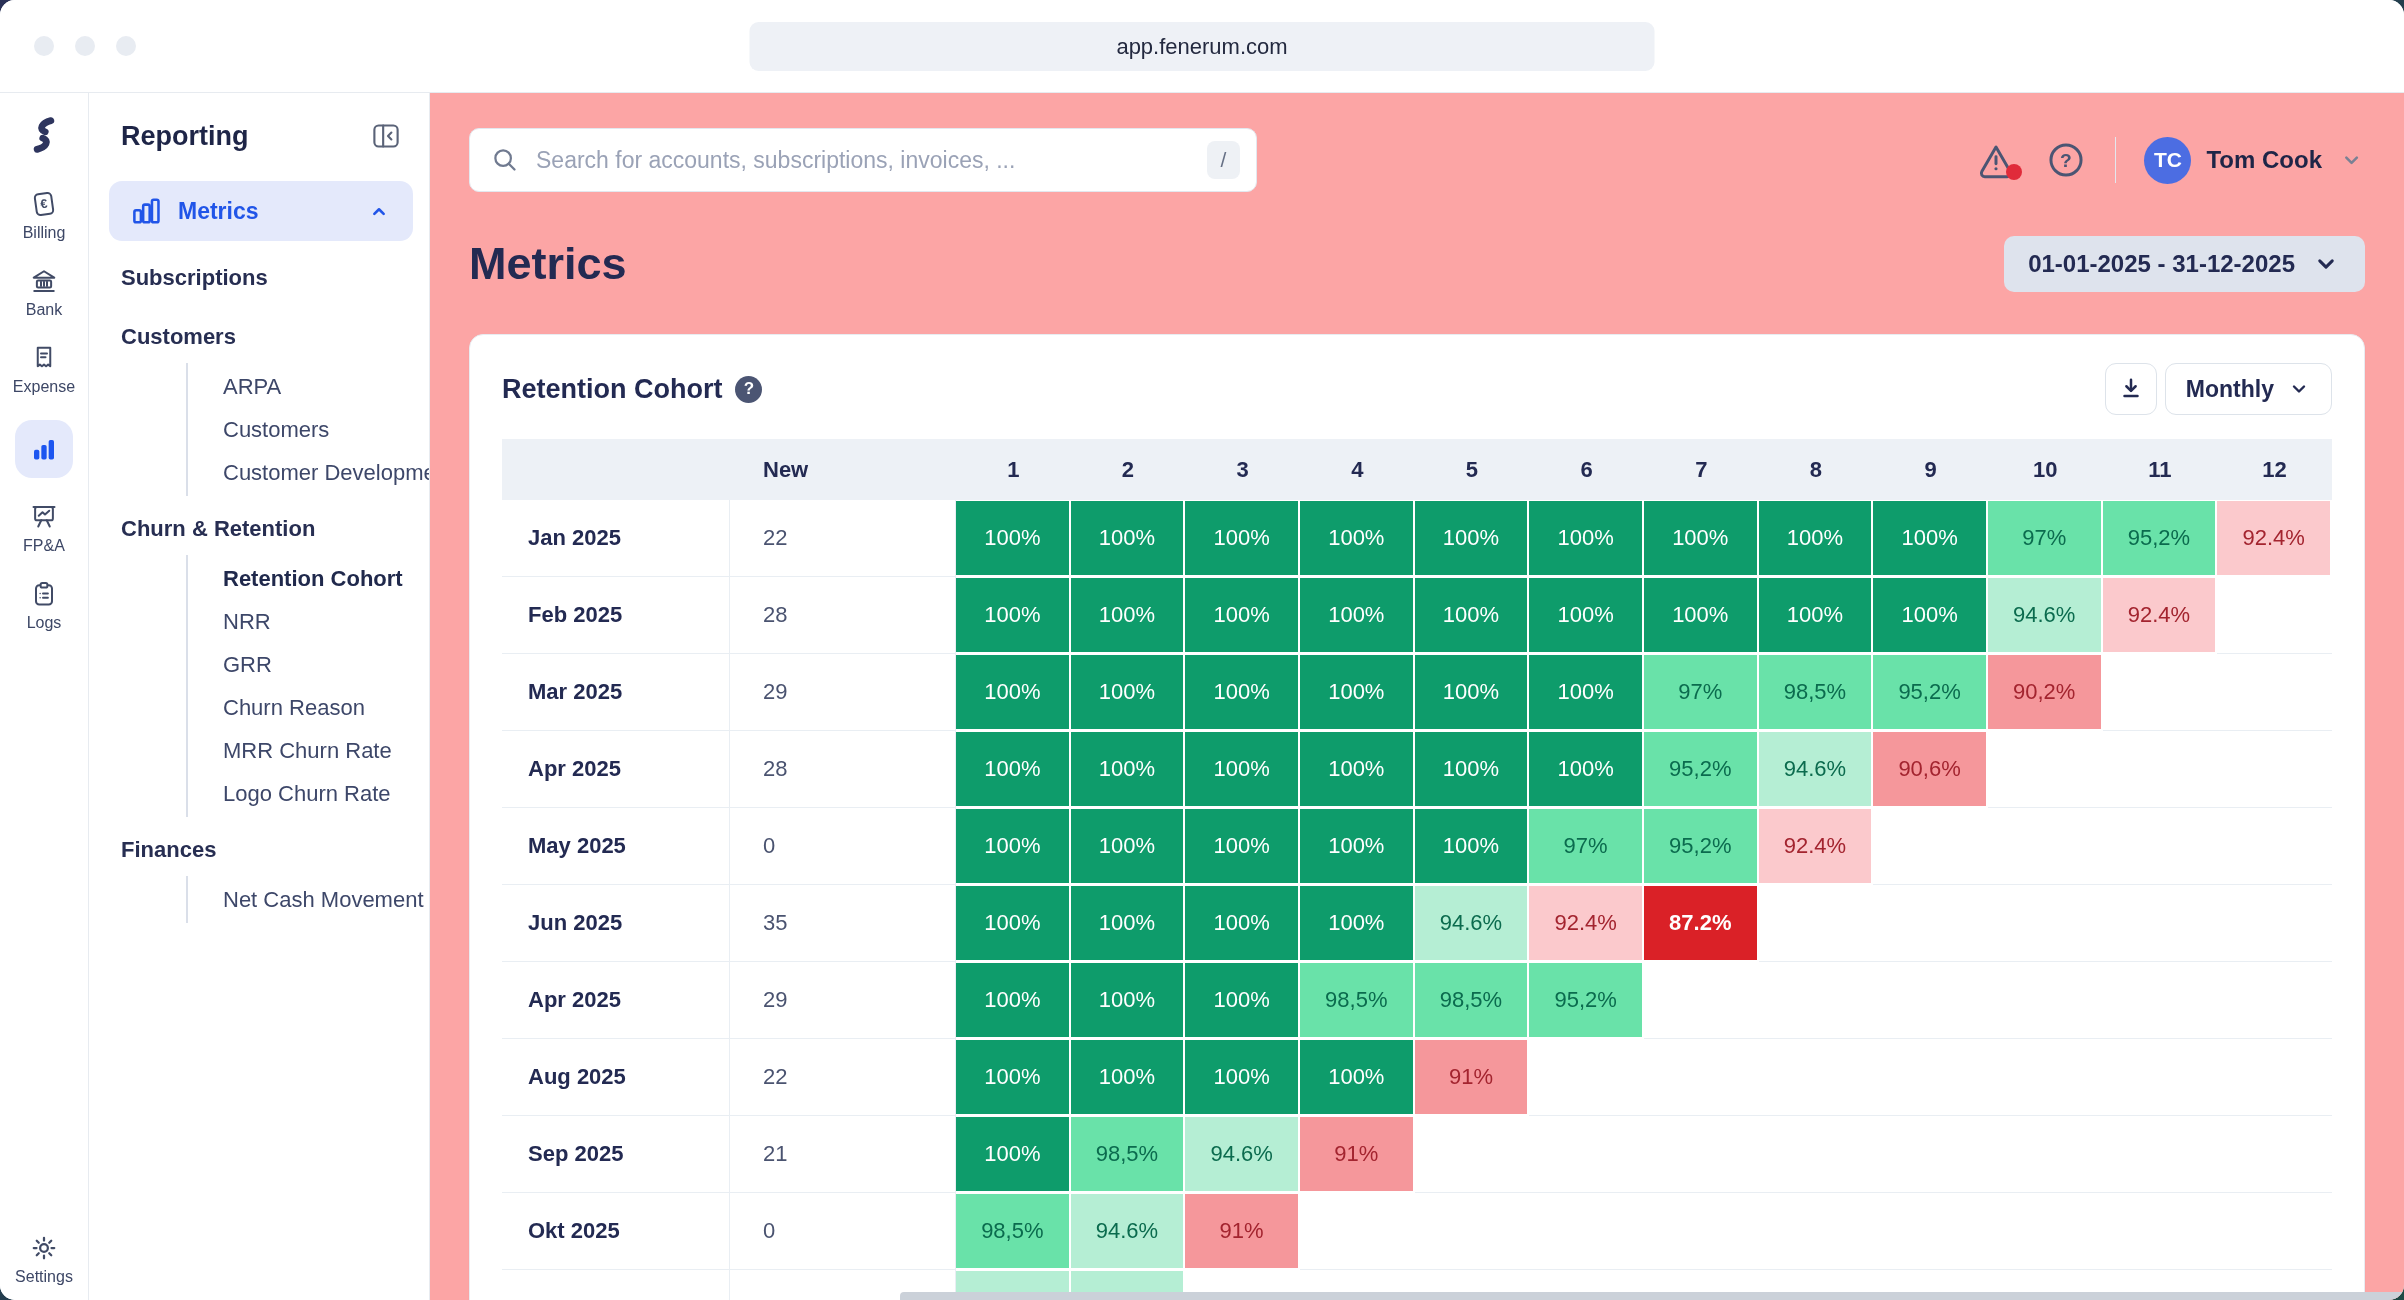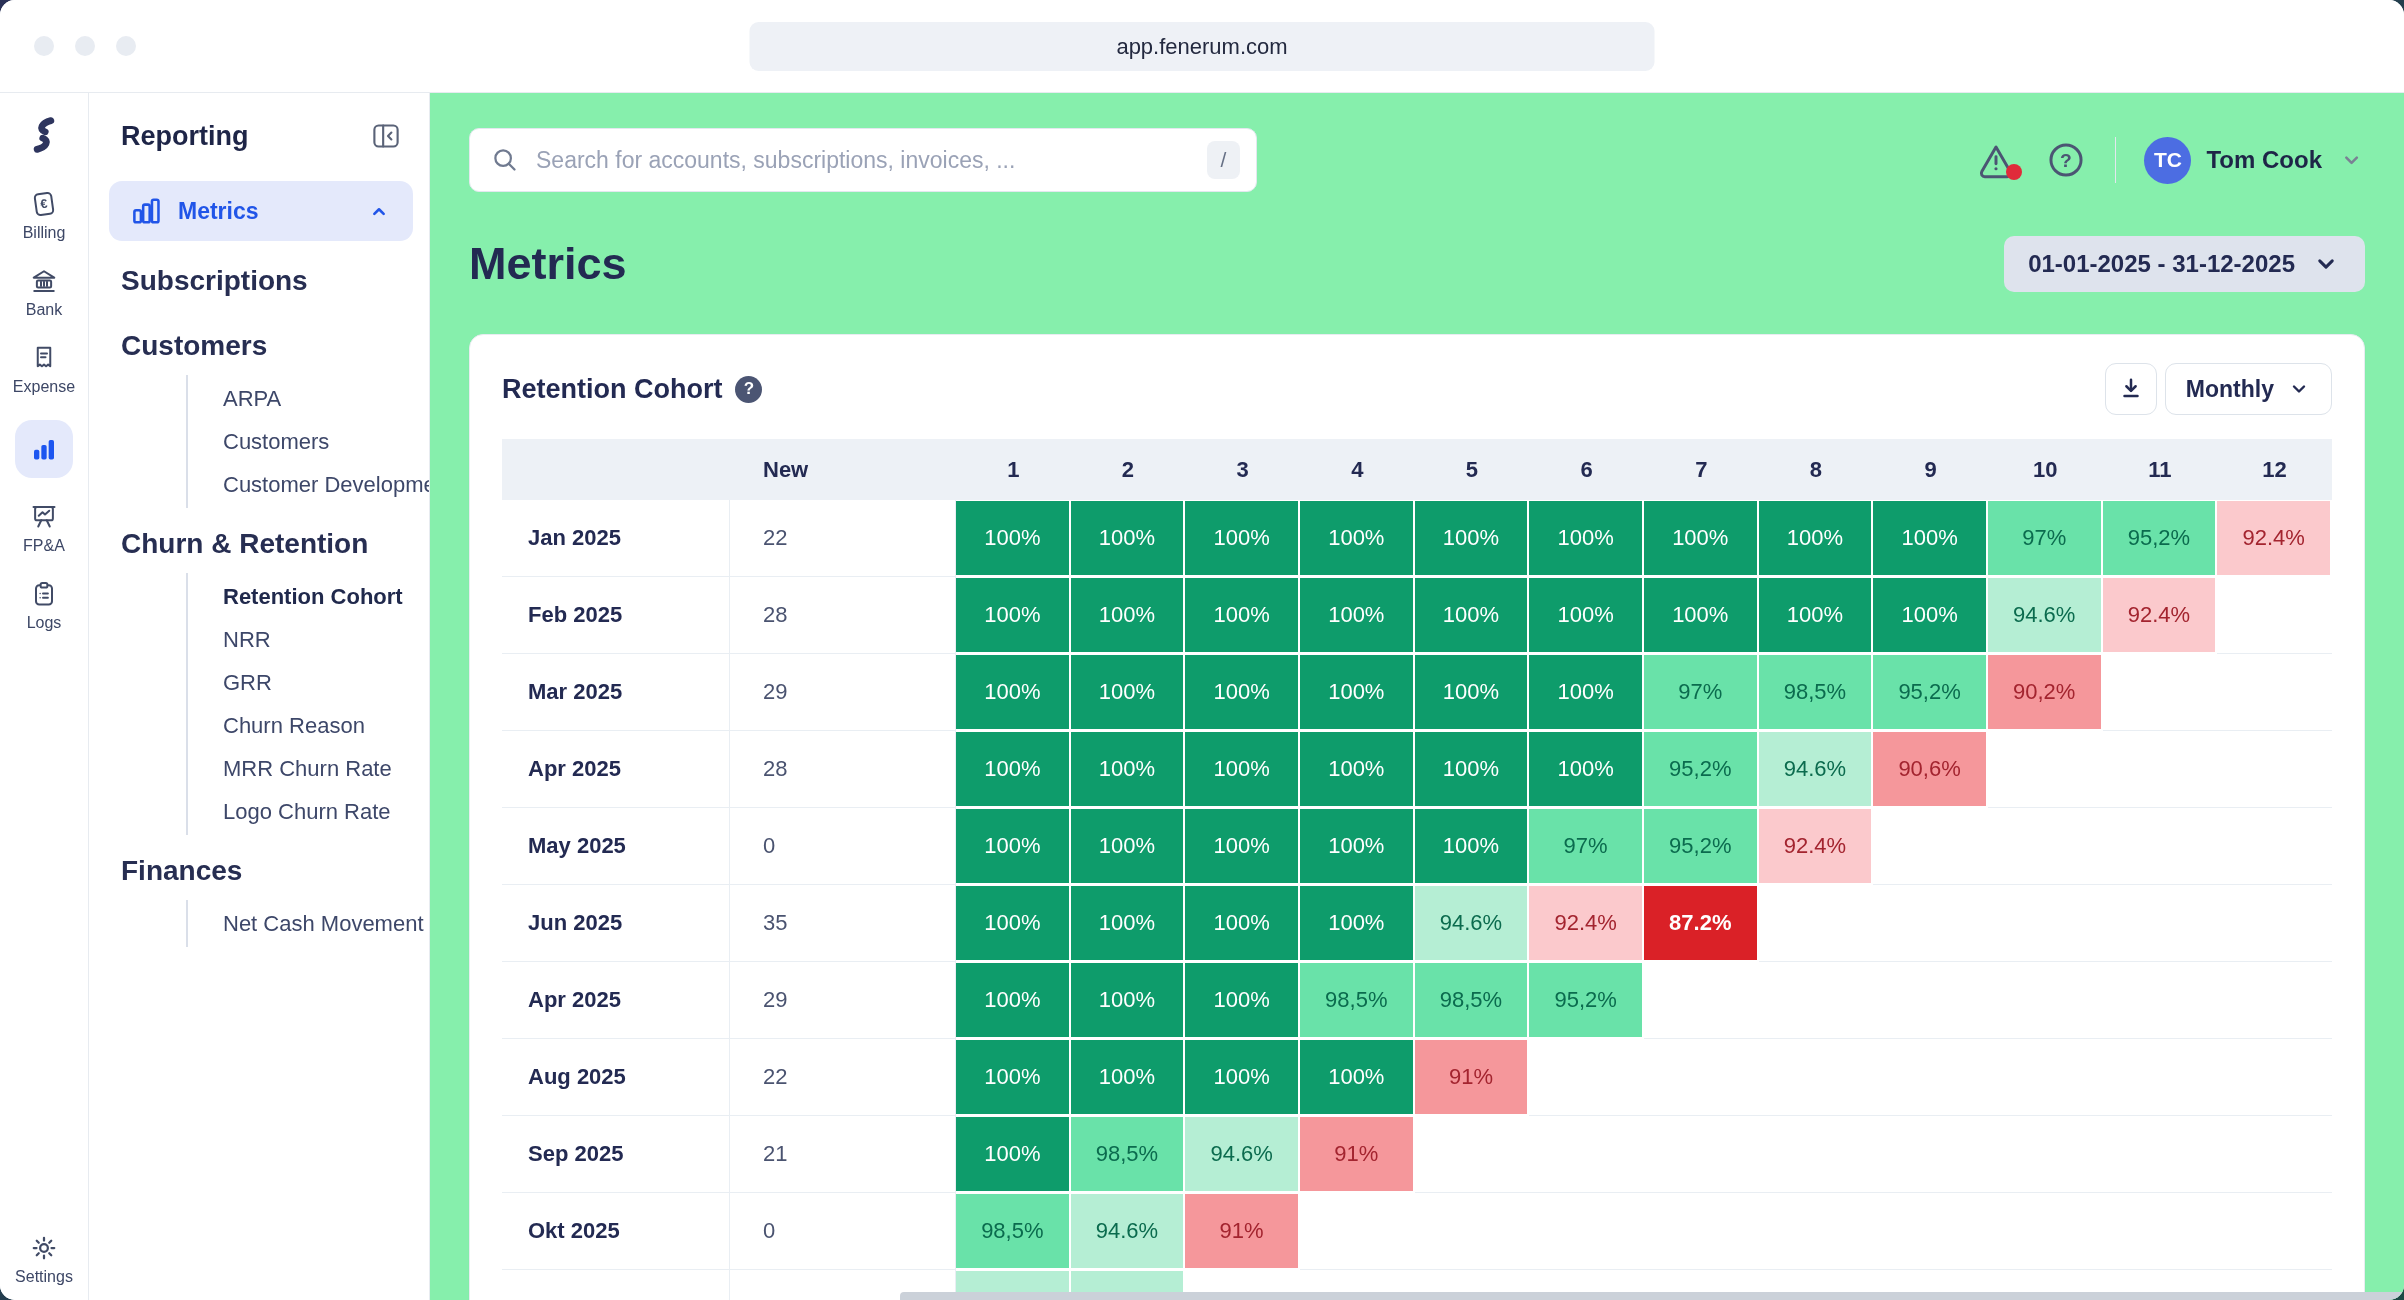--- a/index.html
+++ b/index.html
@@ -22,27 +22,27 @@
   .active-bg{width:58px;height:58px;border-radius:17px;background:#e4e9fb;display:flex;align-items:center;justify-content:center;}
   .rail-spacer{flex:1;}
 
   
   .panel{flex:0 0 340px;background:#fff;border-right:1px solid #e7ebf0;padding-top:26px;overflow:hidden;}
   .panel-head{display:flex;align-items:center;justify-content:space-between;padding:0 26px 0 32px;}
   .panel-title{font-size:27px;font-weight:bold;color:#1e2547;}
   .icon-btn{background:none;border:0;padding:0;display:flex;cursor:pointer;}
   .metrics-pill{margin:28px 16px 4px 20px;height:60px;border-radius:13px;background:#e4e9fb;display:flex;align-items:center;padding:0 20px;gap:15px;color:#2155e8;font-size:23px;font-weight:bold;cursor:pointer;}
   .pill-chevron{margin-left:auto;display:flex;}
-  .nav-section-title{font-size:28px;font-weight:bold;color:#272e52;padding:20px 0 13px 32px;}
+  .nav-section-title{font-size:22px;font-weight:bold;color:#272e52;padding:20px 0 13px 32px;}
   .nav-items{margin-left:97px;border-left:2px solid #dadfe9;padding:2px 0 2px 35px;display:flex;flex-direction:column;}
   .nav-item{font-size:22px;color:#3d4769;line-height:43px;cursor:pointer;white-space:nowrap;}
   .nav-item.active{font-weight:bold;color:#20294c;}
 
   
-  .main{flex:1;background:#86efac;padding:0 39px;position:relative;min-width:0;}
+  .main{flex:1;background:#fca5a5;padding:0 39px;position:relative;min-width:0;}
   .topbar{display:flex;align-items:center;margin-top:35px;height:64px;}
   .search{width:788px;height:64px;background:#fff;border:1px solid #e3e8ef;border-radius:10px;display:flex;align-items:center;padding:0 16px 0 20px;gap:14px;box-sizing:border-box;}
   .search input{flex:1;border:0;outline:0;font-size:23px;color:#3a4258;background:transparent;font-family:inherit;min-width:0;}
   .search input::placeholder{color:#9aa2b6;}
   .slash{flex:0 0 33px;height:38px;background:#eef1f5;border-radius:8px;display:flex;align-items:center;justify-content:center;font-size:21px;color:#667085;}
   .top-actions{margin-left:auto;display:flex;align-items:center;gap:28px;}
   .alert-wrap{position:relative;display:flex;}
   .red-dot{position:absolute;right:-5px;bottom:1px;width:16px;height:16px;border-radius:50%;background:#e02b3a;}
   .vdiv{width:1px;height:46px;background:#e3e7ee;}
   .user{display:flex;align-items:center;gap:15px;background:none;border:0;padding:0;font-family:inherit;cursor:pointer;}

